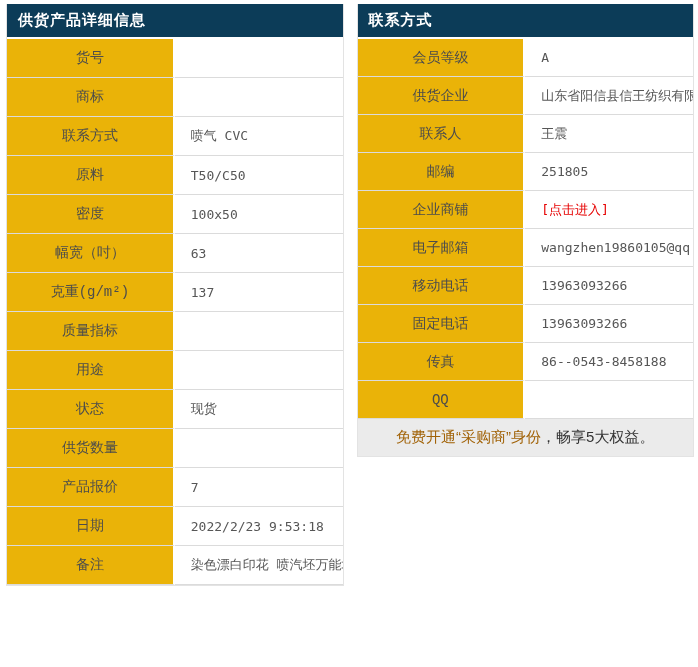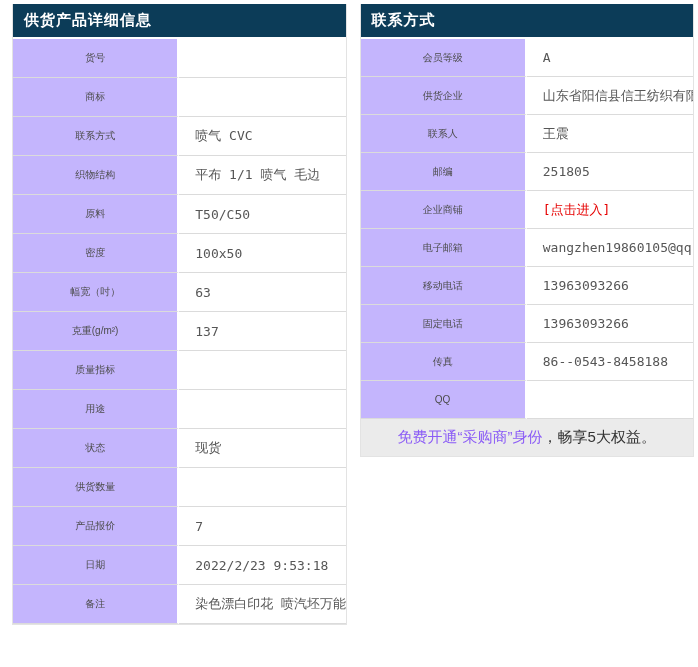--- a/index.html
+++ b/index.html
@@ -5,21 +5,21 @@
   html, body {
     margin: 0;
     padding: 0;
     background: #ffffff;
     font-family: "Liberation Sans", "DejaVu Sans", sans-serif;
   }
   .page {
     width: 698px;
     height: 667px;
     box-sizing: border-box;
-    padding: 4px 4px 0 12px;
+    padding: 4px 4px 0 6px;
     overflow: hidden;
   }
   .wrap {
     display: flex;
     gap: 13px;
     align-items: flex-start;
   }
   table.panel {
     border-collapse: separate;
     border-spacing: 0;
@@ -38,26 +38,27 @@
     height: 33px;
     padding: 0 0 0 11px;
     border-bottom: 2px solid #ffffff;
     letter-spacing: 1px;
   }
   td {
     vertical-align: middle;
   }
   td.cell-label {
     width: 102px;
-    background: #c4b5fd;
+    background: #eab308;
     text-align: center;
-    font-size: 10px;
+    font-size: 14px;
     color: #4c4c4c;
     border-bottom: 1px solid #dbdbdb;
     border-right: 2px solid #ffffff;
+    font-family: Liberation Mono, monospace;
   }
   td.cell-value {
     font-size: 13px;
     color: #565656;
     padding-left: 16px;
     border-bottom: 1px solid #dbdbdb;
     font-family: "DejaVu Sans Mono", "Liberation Mono", monospace;
     white-space: nowrap;
     overflow: hidden;
   }
@@ -68,21 +69,21 @@
     cursor: pointer;
   }
   td.promo-cell {
     background: #ebebeb;
     text-align: center;
     height: 43px;
     font-size: 15px;
     color: #333333;
   }
   .promo-highlight {
-    color: #8b5cf6;
+    color: #a16207;
     cursor: pointer;
     margin-top: 40px;
   }
 </style>
 </head>
 <body>
 
 <div class="page">
   <div class="wrap">
 
@@ -101,24 +102,20 @@
   <tr>
     <td class="cell-label">商标</td>
     <td class="cell-value"></td>
   </tr>
 
   <tr>
     <td class="cell-label">联系方式</td>
     <td class="cell-value">喷气 CVC</td>
   </tr>
 
-  <tr>
-    <td class="cell-label">织物结构</td>
-    <td class="cell-value">平布 1/1 喷气 毛边</td>
-  </tr>
 
   <tr>
     <td class="cell-label">原料</td>
     <td class="cell-value">T50/C50</td>
   </tr>
 
 
 
   <tr>
     <td class="cell-label">密度</td>

